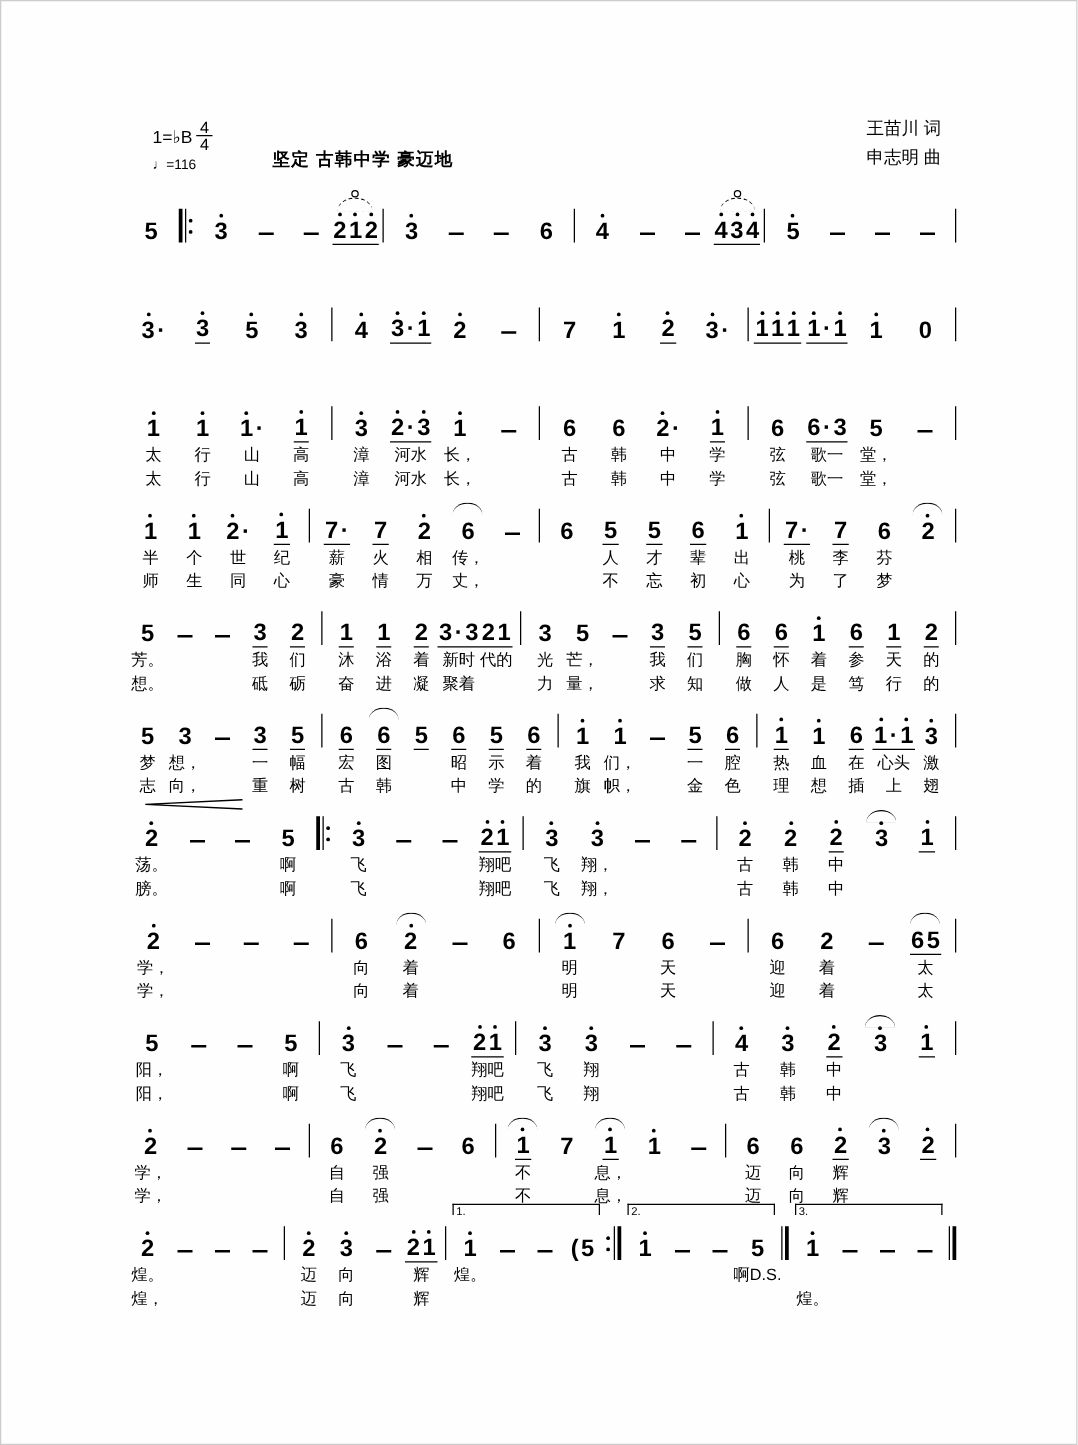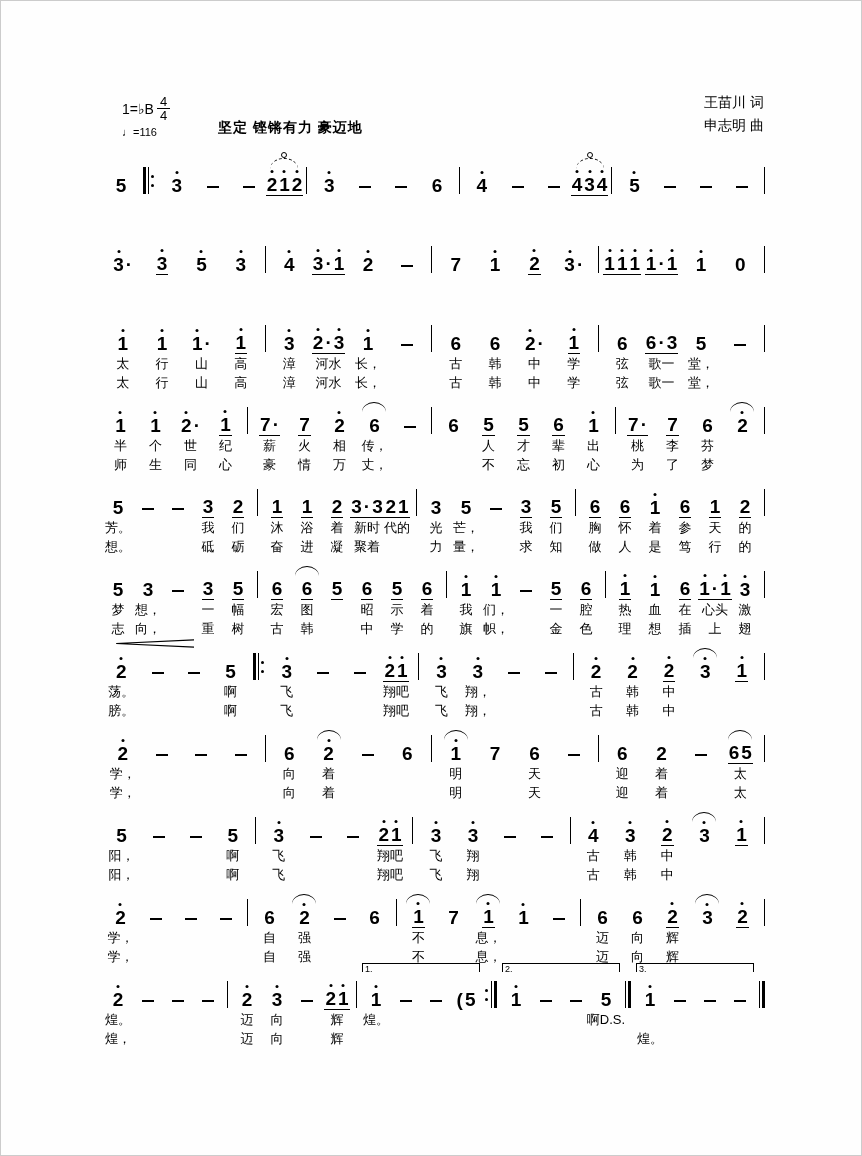--- a/index.html
+++ b/index.html
@@ -11,21 +11,21 @@
   .subtitle{text-align:center;font-size:13px;font-weight:bold;margin-top:10px;height:18px;}
   .meta{position:relative;height:58px;margin-top:2px;}
   .meta-left{position:absolute;left:2px;top:-8px;font-size:14px;margin-left:20px;}
   .keyrow{display:flex;align-items:center;}
   .flatkey{font-size:14px;}
   .frac{display:inline-flex;flex-direction:column;text-align:center;font-size:13px;
         line-height:13px;margin-left:3px;}
   .frac .top{border-bottom:1px solid #000;padding:0 3px;}
   .tempo{font-size:11px;margin-top:4px;}
   .expr{position:absolute;left:118px;top:16px;font-size:14px;font-weight:bold;letter-spacing:1px;}
-  .authors{position:absolute;right:2px;top:-12px;font-size:14px;line-height:23px;text-align:center;}
+  .authors{position:absolute;right:13px;top:-12px;font-size:14px;line-height:23px;text-align:center;}
   .score{margin-top:4px;}
   .system{display:flex;width:100%;align-items:flex-start;position:relative;}
   .system.has-lyr{margin-bottom:13px;}
   .system.no-lyr{margin-bottom:48px;}
   .measure{position:relative;display:flex;padding:0 3px;min-width:0;}
   .tok{flex:1;display:flex;flex-direction:column;align-items:center;min-width:13px;}
   .note{position:relative;height:31px;display:flex;align-items:flex-end;justify-content:center;
         font-family:"Liberation Sans",sans-serif;font-weight:bold;font-size:19px;}
   .grp{display:inline-flex;align-items:flex-end;}
   .grp.ul{border-bottom:1.6px solid #000;}
@@ -59,21 +59,21 @@
     <div class="meta-left">
       <div class="keyrow">
         <span class="flatkey">1=♭B</span>
         <span class="frac">
           <span class="top">4</span>
           <span class="bot">4</span>
         </span>
       </div>
       <div class="tempo"><span>♩</span><span>=116</span></div>
     </div>
-    <div class="expr">坚定  铿锵有力  豪迈地</div>
+    <div class="expr">坚定  古韩中学  豪迈地</div>
     <div class="authors">
       <div>王苗川  词</div>
       <div>申志明  曲</div>
     </div>
   </div>
   <div class="score">
       <div class="system no-lyr">
         <div class="measure" style="flex-grow: 1; flex-basis: 0px;">
           <div class="tok">
             <div class="note">

